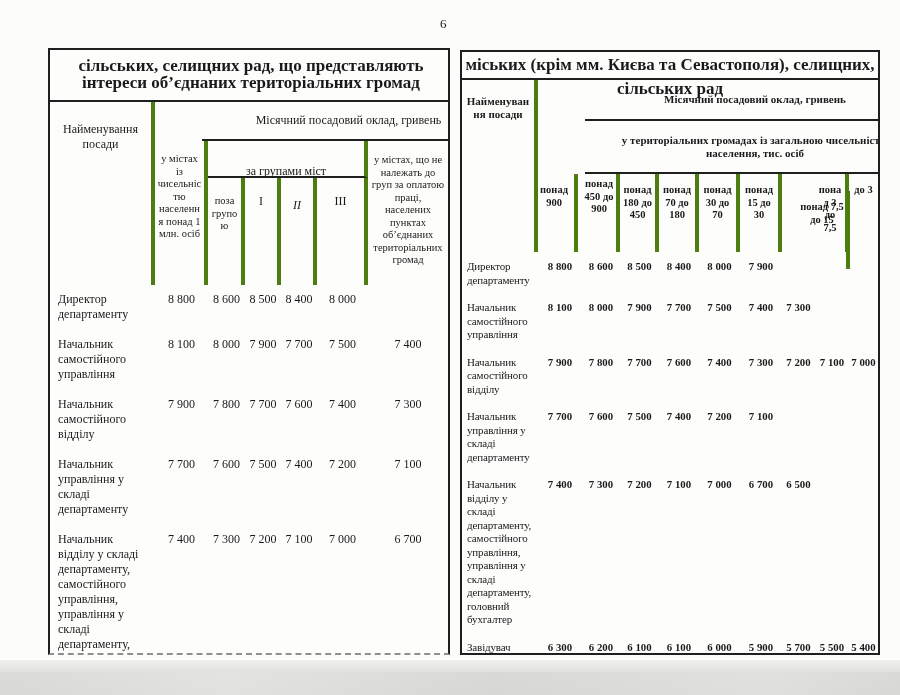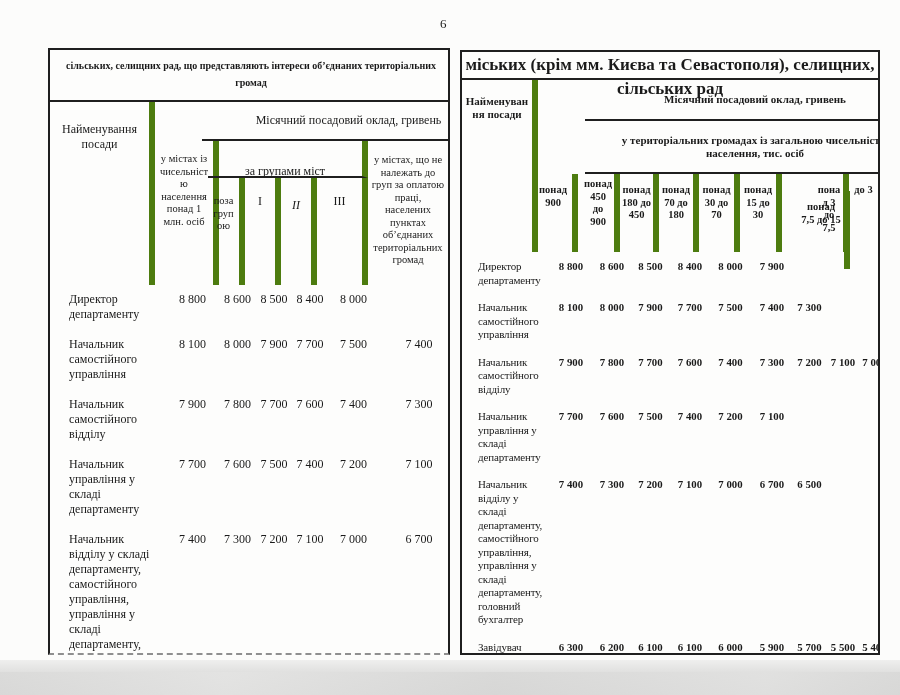--- a/index.html
+++ b/index.html
@@ -7,36 +7,36 @@
     width:900px;height:695px;position:relative;overflow:hidden;
     background:#fcfcfb;
     font-family:"Liberation Serif","DejaVu Serif",serif;
     color:#1a1a1a;
   }
   .pageno{position:absolute;left:440px;top:16px;font-size:13px;}
   .tbl{position:absolute;box-sizing:border-box;background:#fdfdfc;border:2px solid #1f1f1f;}
   .tbl-left{left:48px;top:48px;width:402px;height:607px;border-bottom:2px dashed #8f8f8f;overflow:hidden;}
   .tbl-right{left:460px;top:50px;width:420px;height:605px;overflow:hidden;}
   .title{box-sizing:border-box;border-bottom:2px solid #1f1f1f;font-weight:bold;text-align:center;}
-  .tbl-left .title{height:52px;font-size:10px;line-height:17px;padding:7px 0 0 4px;}
+  .tbl-left .title{height:52px;font-size:17px;line-height:17px;padding:7px 0 0 4px;}
   .tbl-right .title{height:28px;font-size:17px;line-height:24px;padding:1px 2px 0 2px;}
   .hdr{position:relative;}
   .tbl-left .hdr{height:183px;}
   .tbl-right .hdr{height:172px;font-weight:bold;}
   .cell{position:absolute;box-sizing:border-box;display:flex;justify-content:center;text-align:center;overflow:hidden;}
   .vc{align-items:center;margin-left:47px;}
   .ts{align-items:flex-start;}
   .bw{overflow-wrap:anywhere;word-break:break-word;}
-  .br{border-right:6px solid #4d7c0f;}
+  .br{border-right:4px solid #4d7c0f;}
   .bb{border-bottom:2px solid #1f1f1f;}
   
   .tbody{box-sizing:border-box;}
   .tbl-left .tbody{padding-top:7px;}
   .tbl-right .tbody{padding-top:8px;}
-  .brow{display:grid;align-items:start;margin-left:11px;}
+  .brow{display:grid;align-items:start;}
   .tbl-left .brow{grid-template-columns:105px 53px 37px 36px 36px 51px 80px;margin-bottom:15px;font-size:12px;line-height:15px;}
   .tbl-right .brow{grid-template-columns:76px 44px 38px 39px 40px 41px 42px 33px 34px 29px;margin-bottom:14px;font-size:11px;line-height:13.5px;}
   .lbl{text-align:left;overflow-wrap:anywhere;}
   .tbl-left .lbl{padding:0 6px 0 8px;}
   .tbl-right .lbl{padding:0 2px 0 5px;letter-spacing:-0.15px;}
   .v{text-align:center;white-space:nowrap;}
   .tbl-right .v{font-weight:bold;font-size:10.8px;}
   
   .f12{font-size:12px;line-height:15px;}
   .f11{font-size:11px;line-height:13px;}
@@ -49,21 +49,21 @@
 </head>
 <body>
 
 <div class="pageno">6</div>
 
 <div class="tbl tbl-left">
   <div class="title">сільських, селищних рад, що представляють інтереси об’єднаних територіальних громад</div>
   <div class="hdr">
     <div class="cell ts br f12" style="left:0;top:0;width:105px;height:183px;padding-top:20px;">Найменування посади</div>
     <div class="cell vc bb f12" style="left:105px;top:0;width:293px;height:39px;">Місячний посадовий оклад, гривень</div>
-    <div class="cell ts br bw f105" style="left:105px;top:39px;width:64px;height:144px;padding:12px 2px 0 2px;">у містах із чисельністю населення понад 1 млн. осіб</div>
+    <div class="cell ts br bw f105" style="left:105px;top:39px;width:53px;height:144px;padding:12px 2px 0 2px;">у містах із чисельністю населення понад 1 млн. осіб</div>
     <div class="cell ts bb br f12" style="left:158px;top:39px;width:160px;height:37px;padding-top:23px;">за групами міст</div>
     <div class="cell ts br bw f105" style="left:158px;top:76px;width:37px;height:107px;padding:17px 3px 0 3px;">поза групою</div>
     <div class="cell ts br f12" style="left:195px;top:76px;width:36px;height:107px;padding-top:16px;">I</div>
     <div class="cell ts br f12" style="left:231px;top:76px;width:36px;height:107px;padding-top:20px;font-style:italic;">II</div>
     <div class="cell ts br f12" style="left:267px;top:76px;width:51px;height:107px;padding-top:16px;">III</div>
     <div class="cell ts bw f105" style="left:318px;top:39px;width:80px;height:144px;padding:13px 3px 0 3px;">у містах, що не належать до груп за оплатою праці, населених пунктах об’єднаних територіальних громад</div>
   </div>
   <div class="tbody">
     <div class="brow">
       <div class="lbl">Директор департаменту</div>

